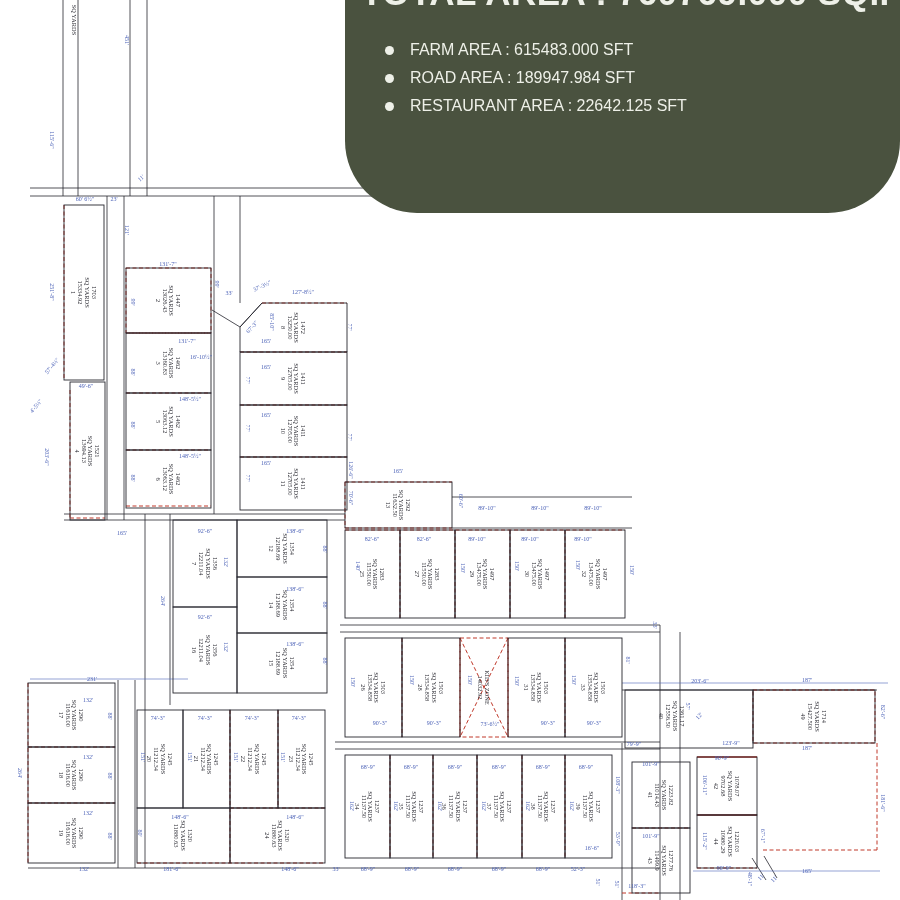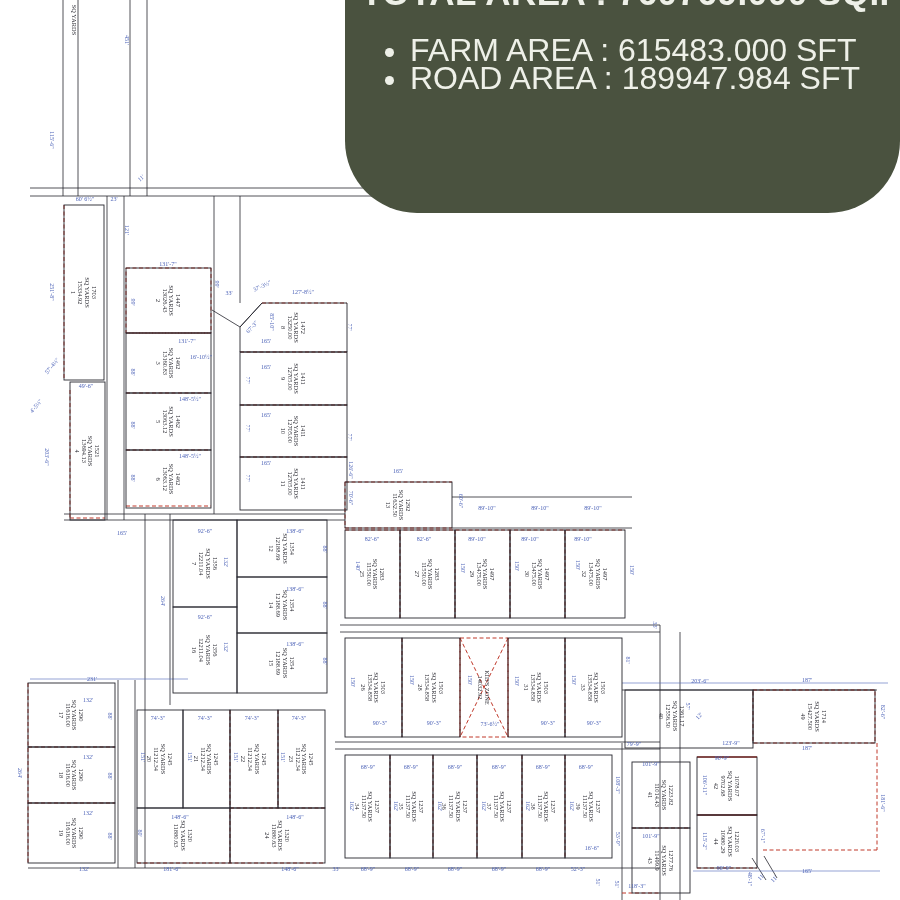--- a/index.html
+++ b/index.html
@@ -10,21 +10,21 @@
   .rl{fill:none;stroke:#26262e;stroke-width:0.8;}
   .bl{fill:none;stroke:#4e64b8;stroke-width:0.6;}
   .rd{fill:none;stroke:#c0392b;stroke-width:1;stroke-dasharray:4,2.5;}
   .rs{fill:none;stroke:#c0392b;stroke-width:1.4;}
   .plbl{fill:#26262e;font-family:"Liberation Serif",serif;font-size:6.4px;text-anchor:middle;}
   .plbl tspan{dominant-baseline:central;}
   .dim{fill:#4e64b8;font-family:"Liberation Serif",serif;font-size:6px;text-anchor:middle;dominant-baseline:central;}
   .panel{position:absolute;left:345px;top:0;width:555px;height:213px;background:#4a523f;
     border-radius:0 0 72px 72px;overflow:hidden;color:#eef0e8;font-family:"Liberation Sans",sans-serif;z-index:5;}
   .panel-title{position:absolute;top:-27px;left:16px;font-size:35px;font-weight:700;white-space:nowrap;letter-spacing:.5px;}
-  .panel ul{margin:0;padding:36px 0 0 40px;list-style:none;font-size:32px;line-height:28px;font-weight:400;}
+  .panel ul{margin:0;padding:36px 0 0 40px;list-style:none;font-size:16px;line-height:28px;font-weight:400;}
   .panel li{white-space:nowrap;}
   .dot{display:inline-block;width:9px;height:9px;border-radius:50%;background:#eef0e8;margin-right:16px;vertical-align:middle;}
 </style>
 </head>
 <body>
 
 <div id="stage">
 
   <svg width="900" height="900" viewBox="0 0 900 900">
 
@@ -307,16 +307,17 @@
         <text class="dim" transform="translate(598,882) rotate(90)">51'</text>
         <text class="dim" transform="translate(617,884) rotate(90)">51'</text>
       </g>
   </svg>
 
   <div class="panel">
     <div class="panel-title">TOTAL AREA : 760769.000 SQ.FT.</div>
     <ul>
       <li><span class="dot"></span><span>FARM AREA : 615483.000 SFT</span></li>
       <li><span class="dot"></span><span>ROAD AREA : 189947.984 SFT</span></li>
+      <li><span class="dot"></span><span>RESTAURANT AREA : 22642.125 SFT</span></li>
     </ul>
   </div>
 
 </div>
 
 </body></html>

